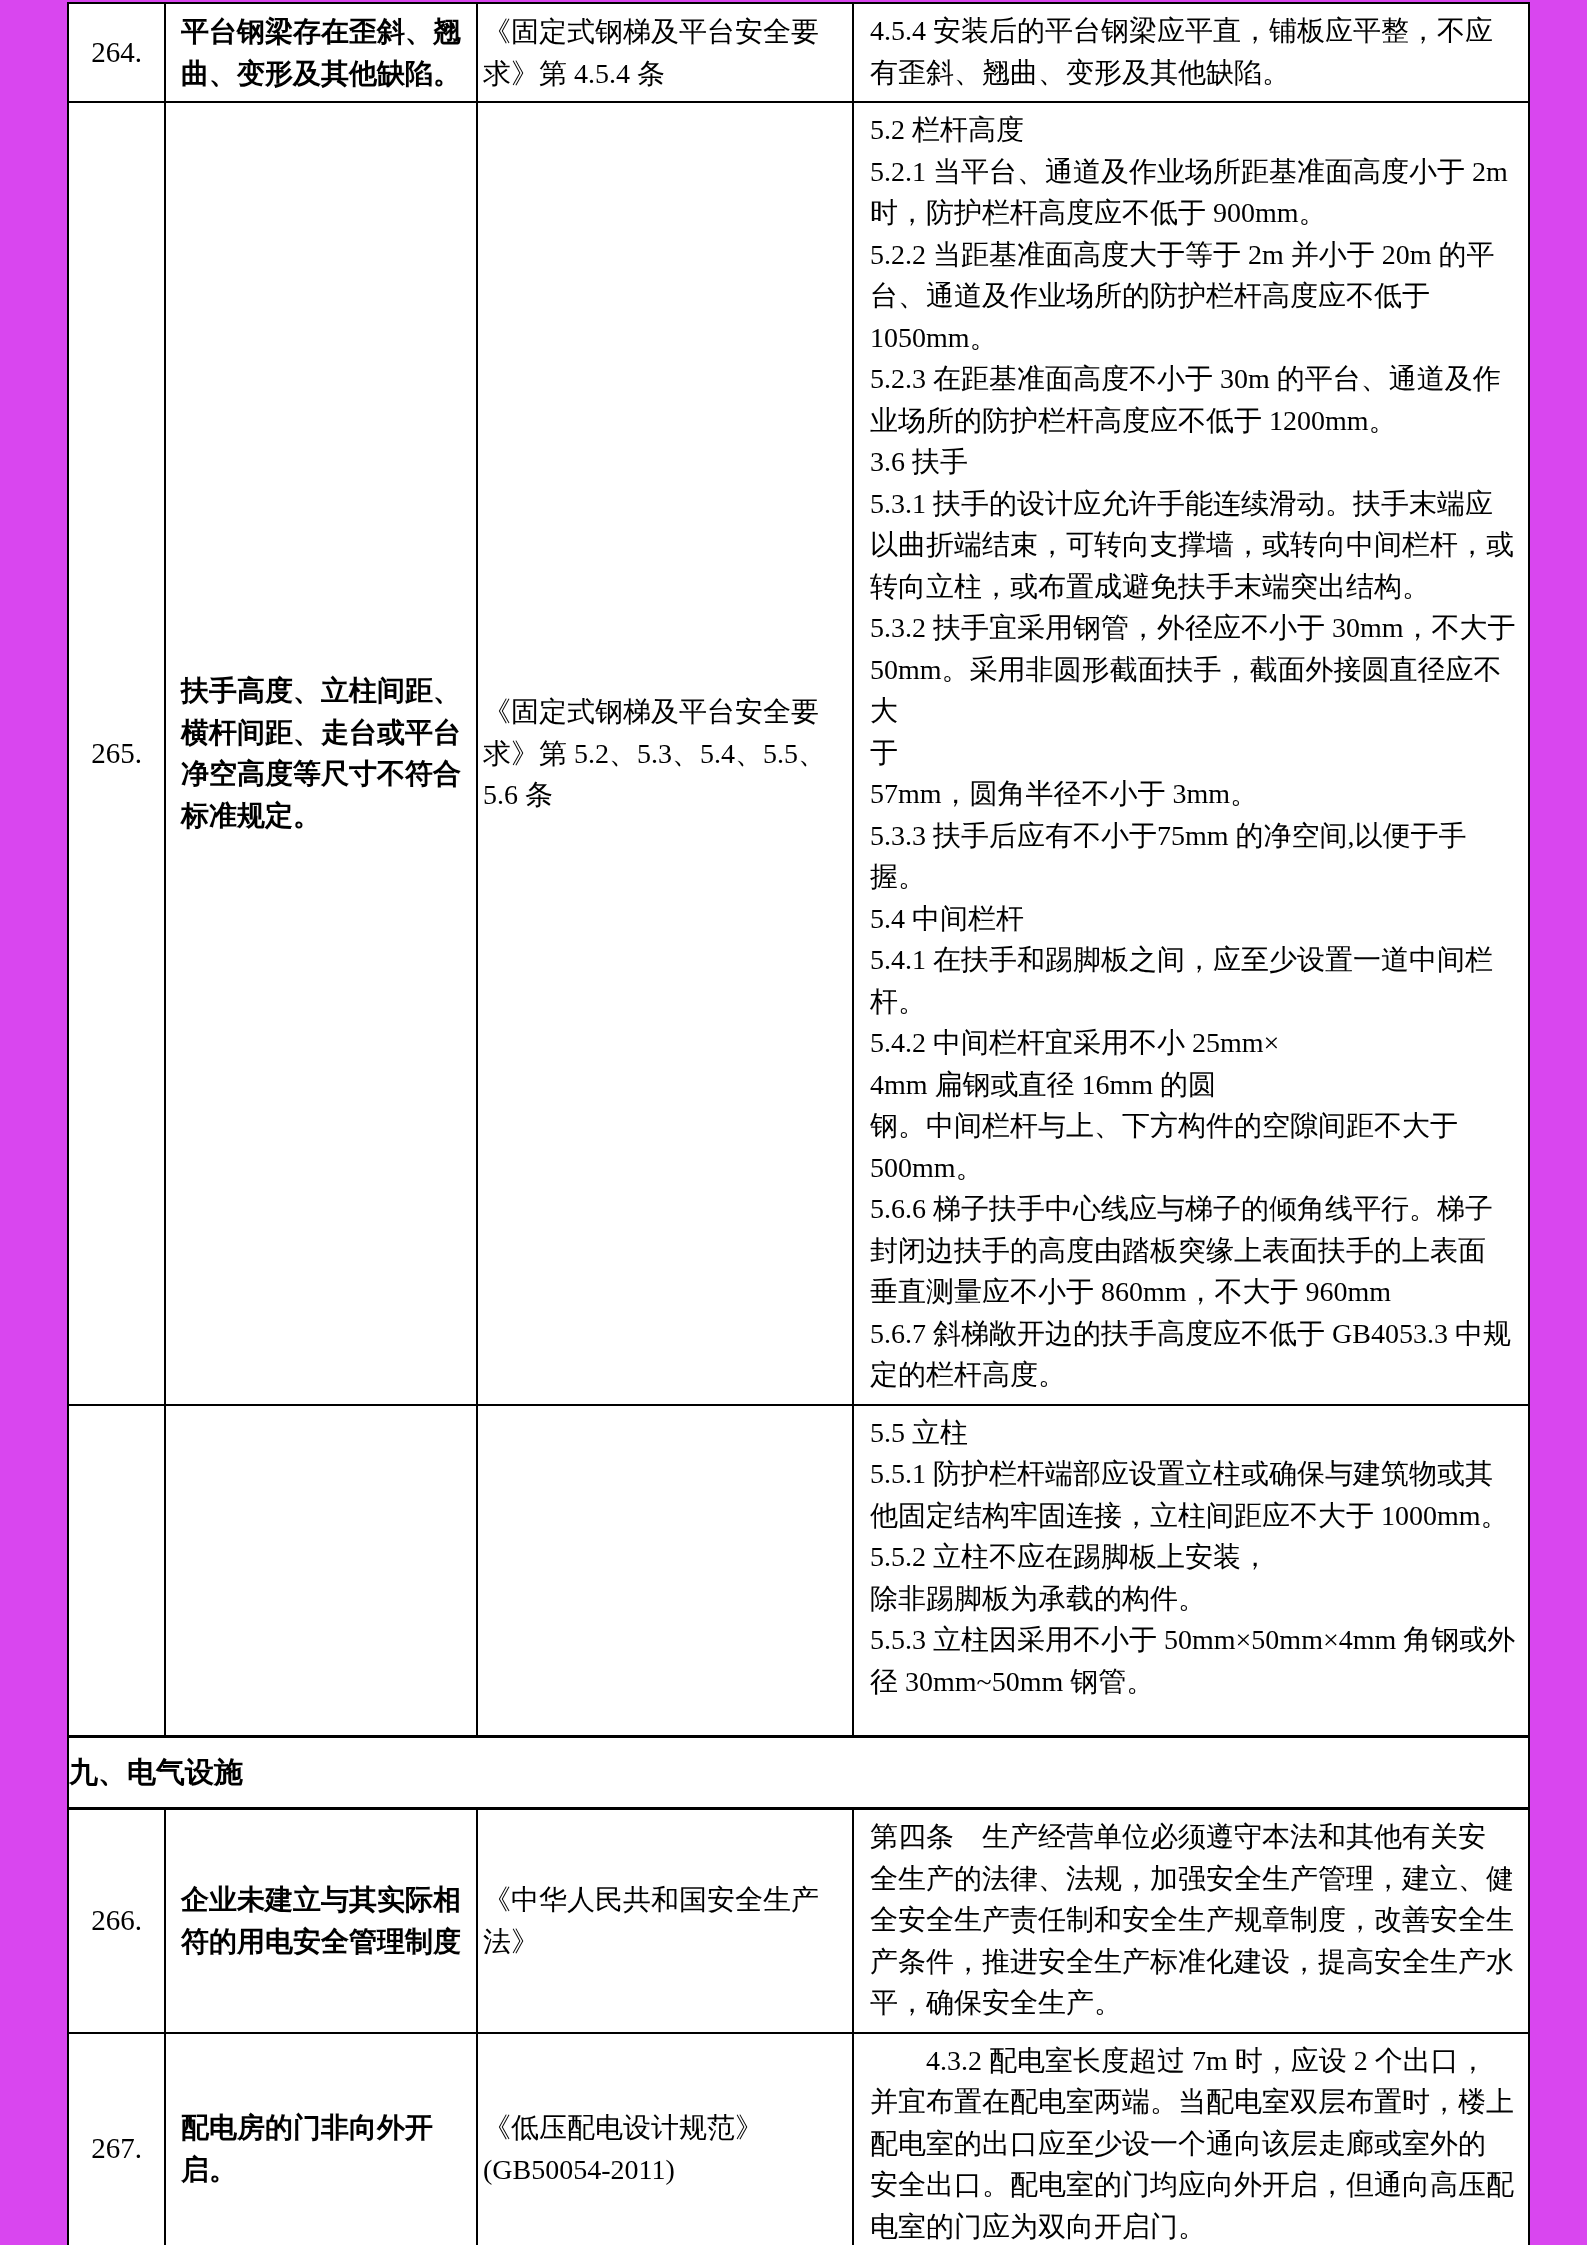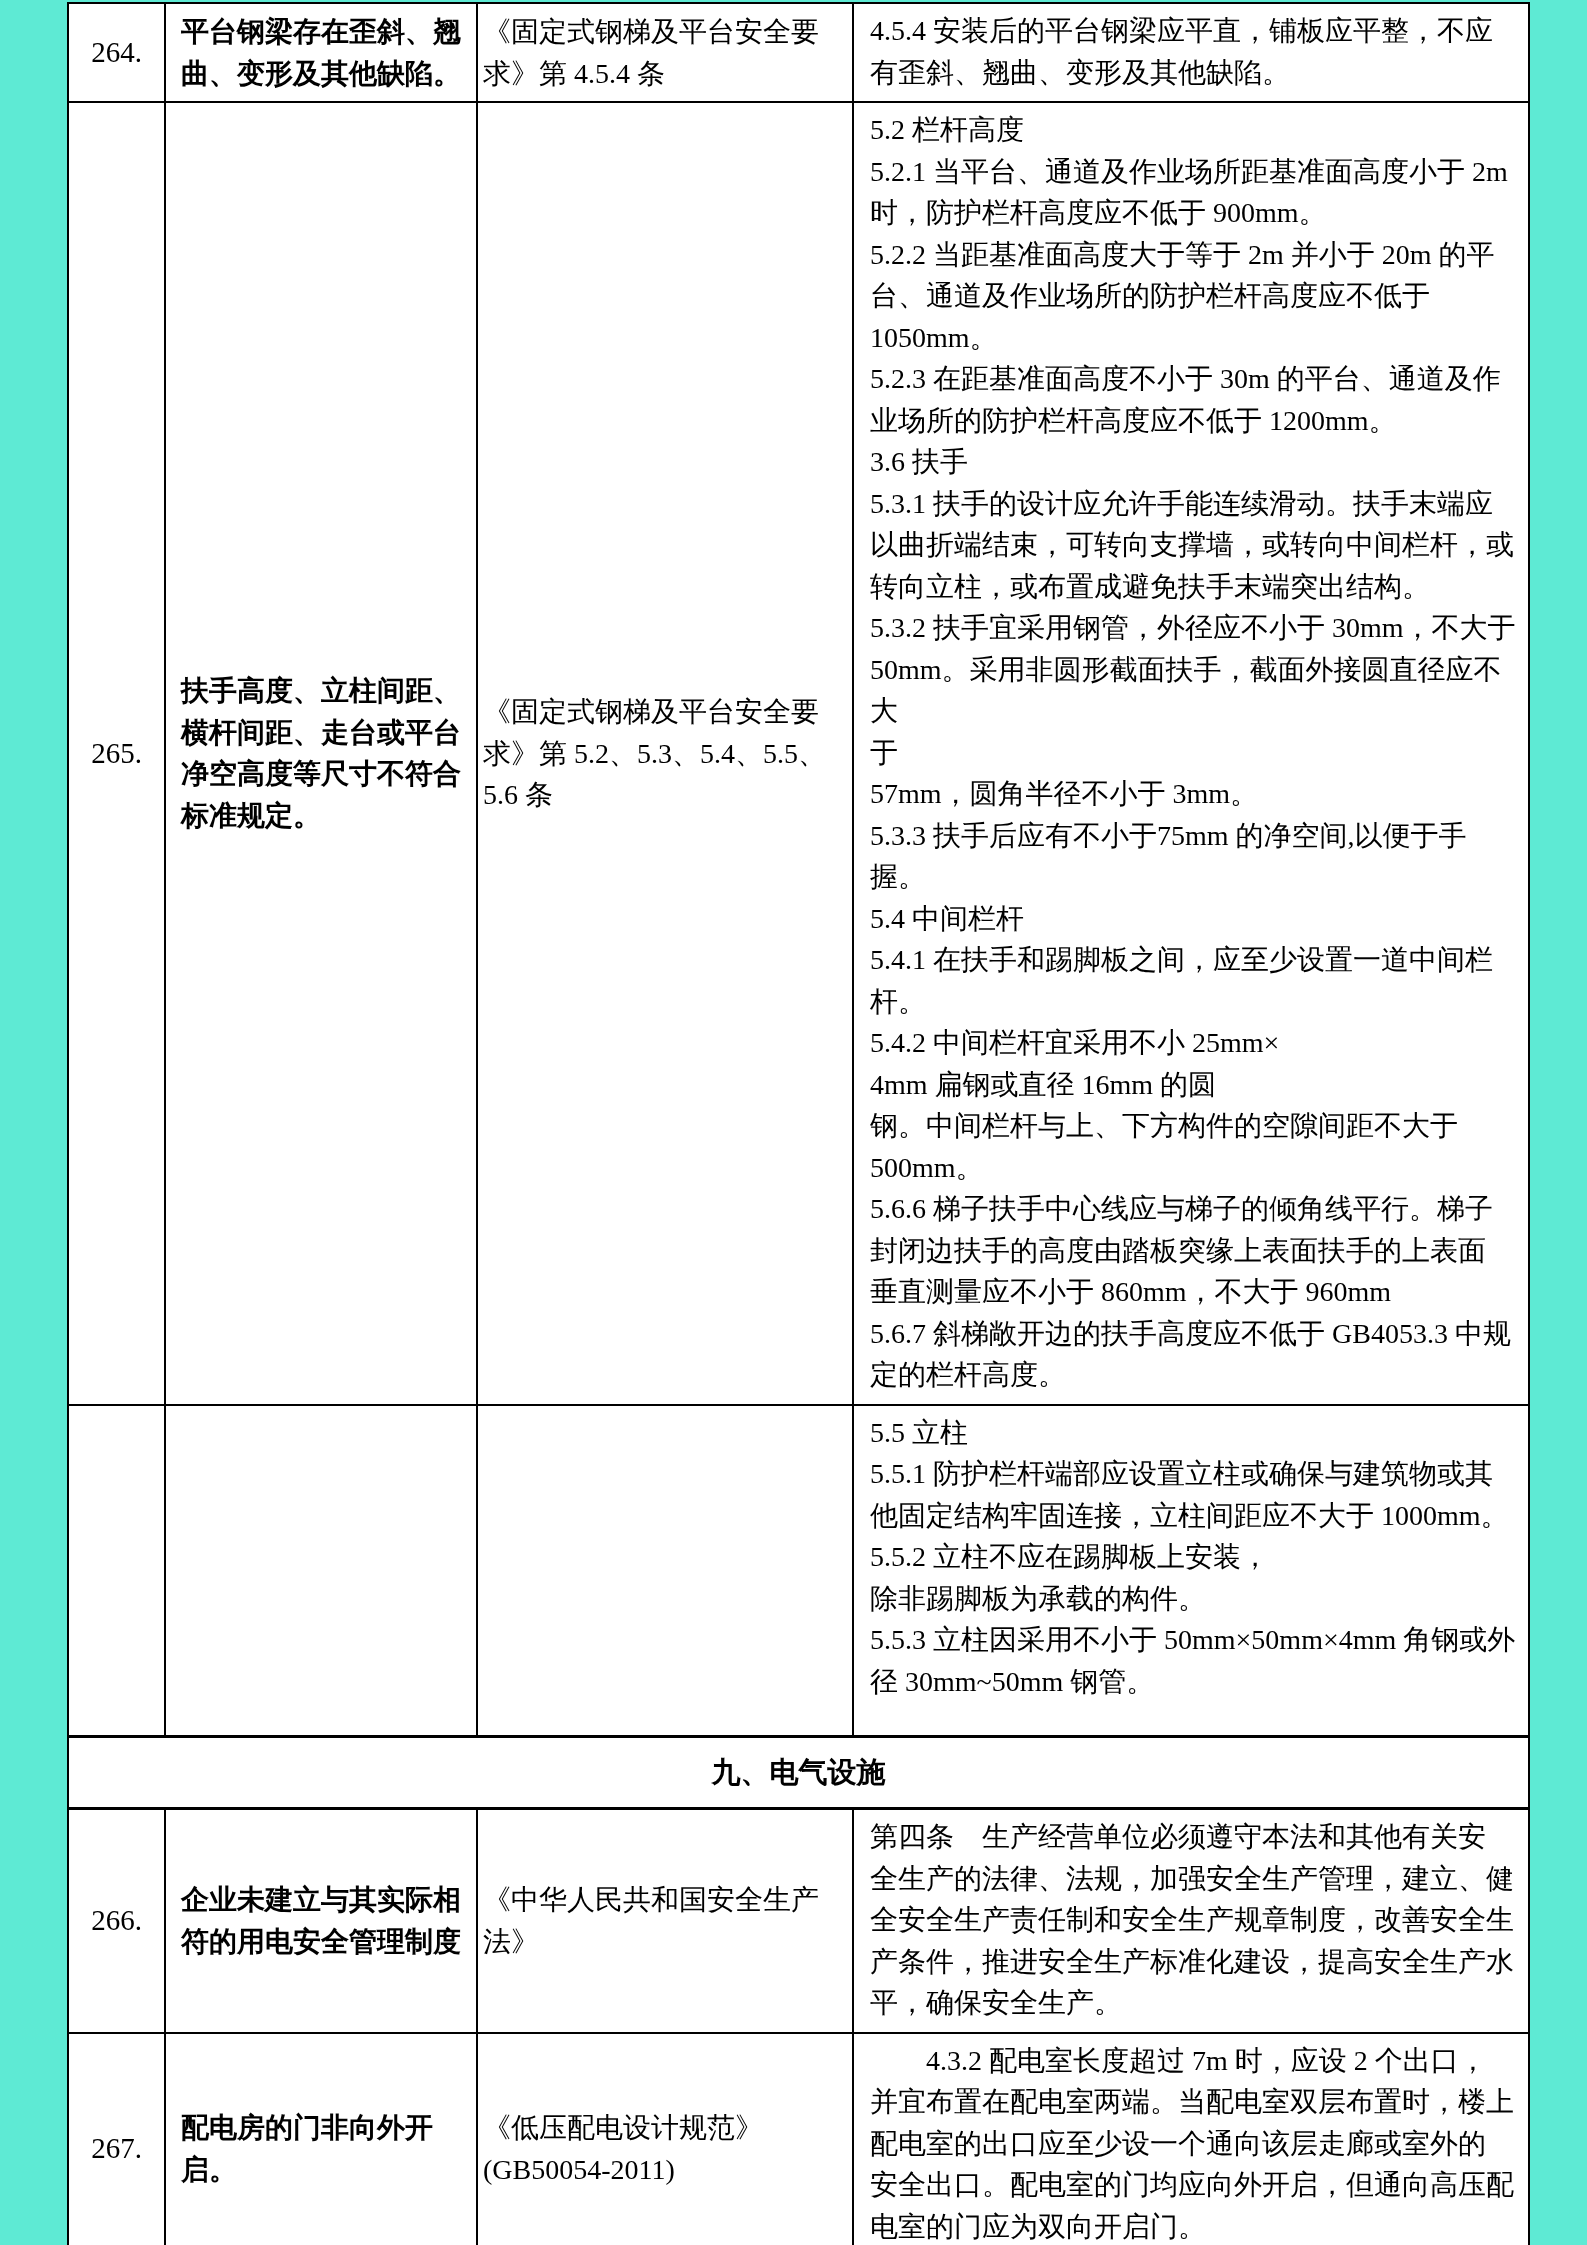--- a/index.html
+++ b/index.html
@@ -2,21 +2,21 @@
 <html lang="zh"><head>
 <meta charset="utf-8">
 <style>
   html,body{margin:0;padding:0;}
   body{
     width:1587px;height:2245px;
     background:#ffffff;color:#000000;
     font-family:"Liberation Serif","DejaVu Serif",serif;
     overflow:hidden;
   }
-  .page{position:relative;width:1587px;height:2245px;background:#5eead4;}
+  .page{position:relative;width:1587px;height:2245px;background:#d946ef;}
   table.main{
     position:absolute;left:67px;top:2px;
     width:1461px;
     border-collapse:collapse;table-layout:fixed;
     background:#ffffff;
   }
   col.c-num{width:97px;}
   col.c-problem{width:312px;}
   col.c-basis{width:376px;}
   col.c-req{width:676px;}
@@ -27,21 +27,21 @@
     padding:0;overflow:hidden;
     word-break:break-all;
   }
   td.cell-num{text-align:center;font-size:29px;}
   td.cell-problem{padding:4px 8px 4px 15px;font-weight:bold;}
   td.cell-basis{padding:4px 12px 4px 5px;}
   td.cell-req{vertical-align:top;padding:6px 10px 8px 16px;}
   tr.section-row td{
     border-top:3px solid #000000;
     border-bottom:3px solid #000000;
-    text-align:center;font-weight:bold;
+    font-weight:bold;
     font-size:29px;
   }
   tr:last-child td{border-bottom:3px solid #000000;}
   .line{display:block;}
 </style>
 </head>
 <body>
 
 <div class="page">
   <table class="main">

